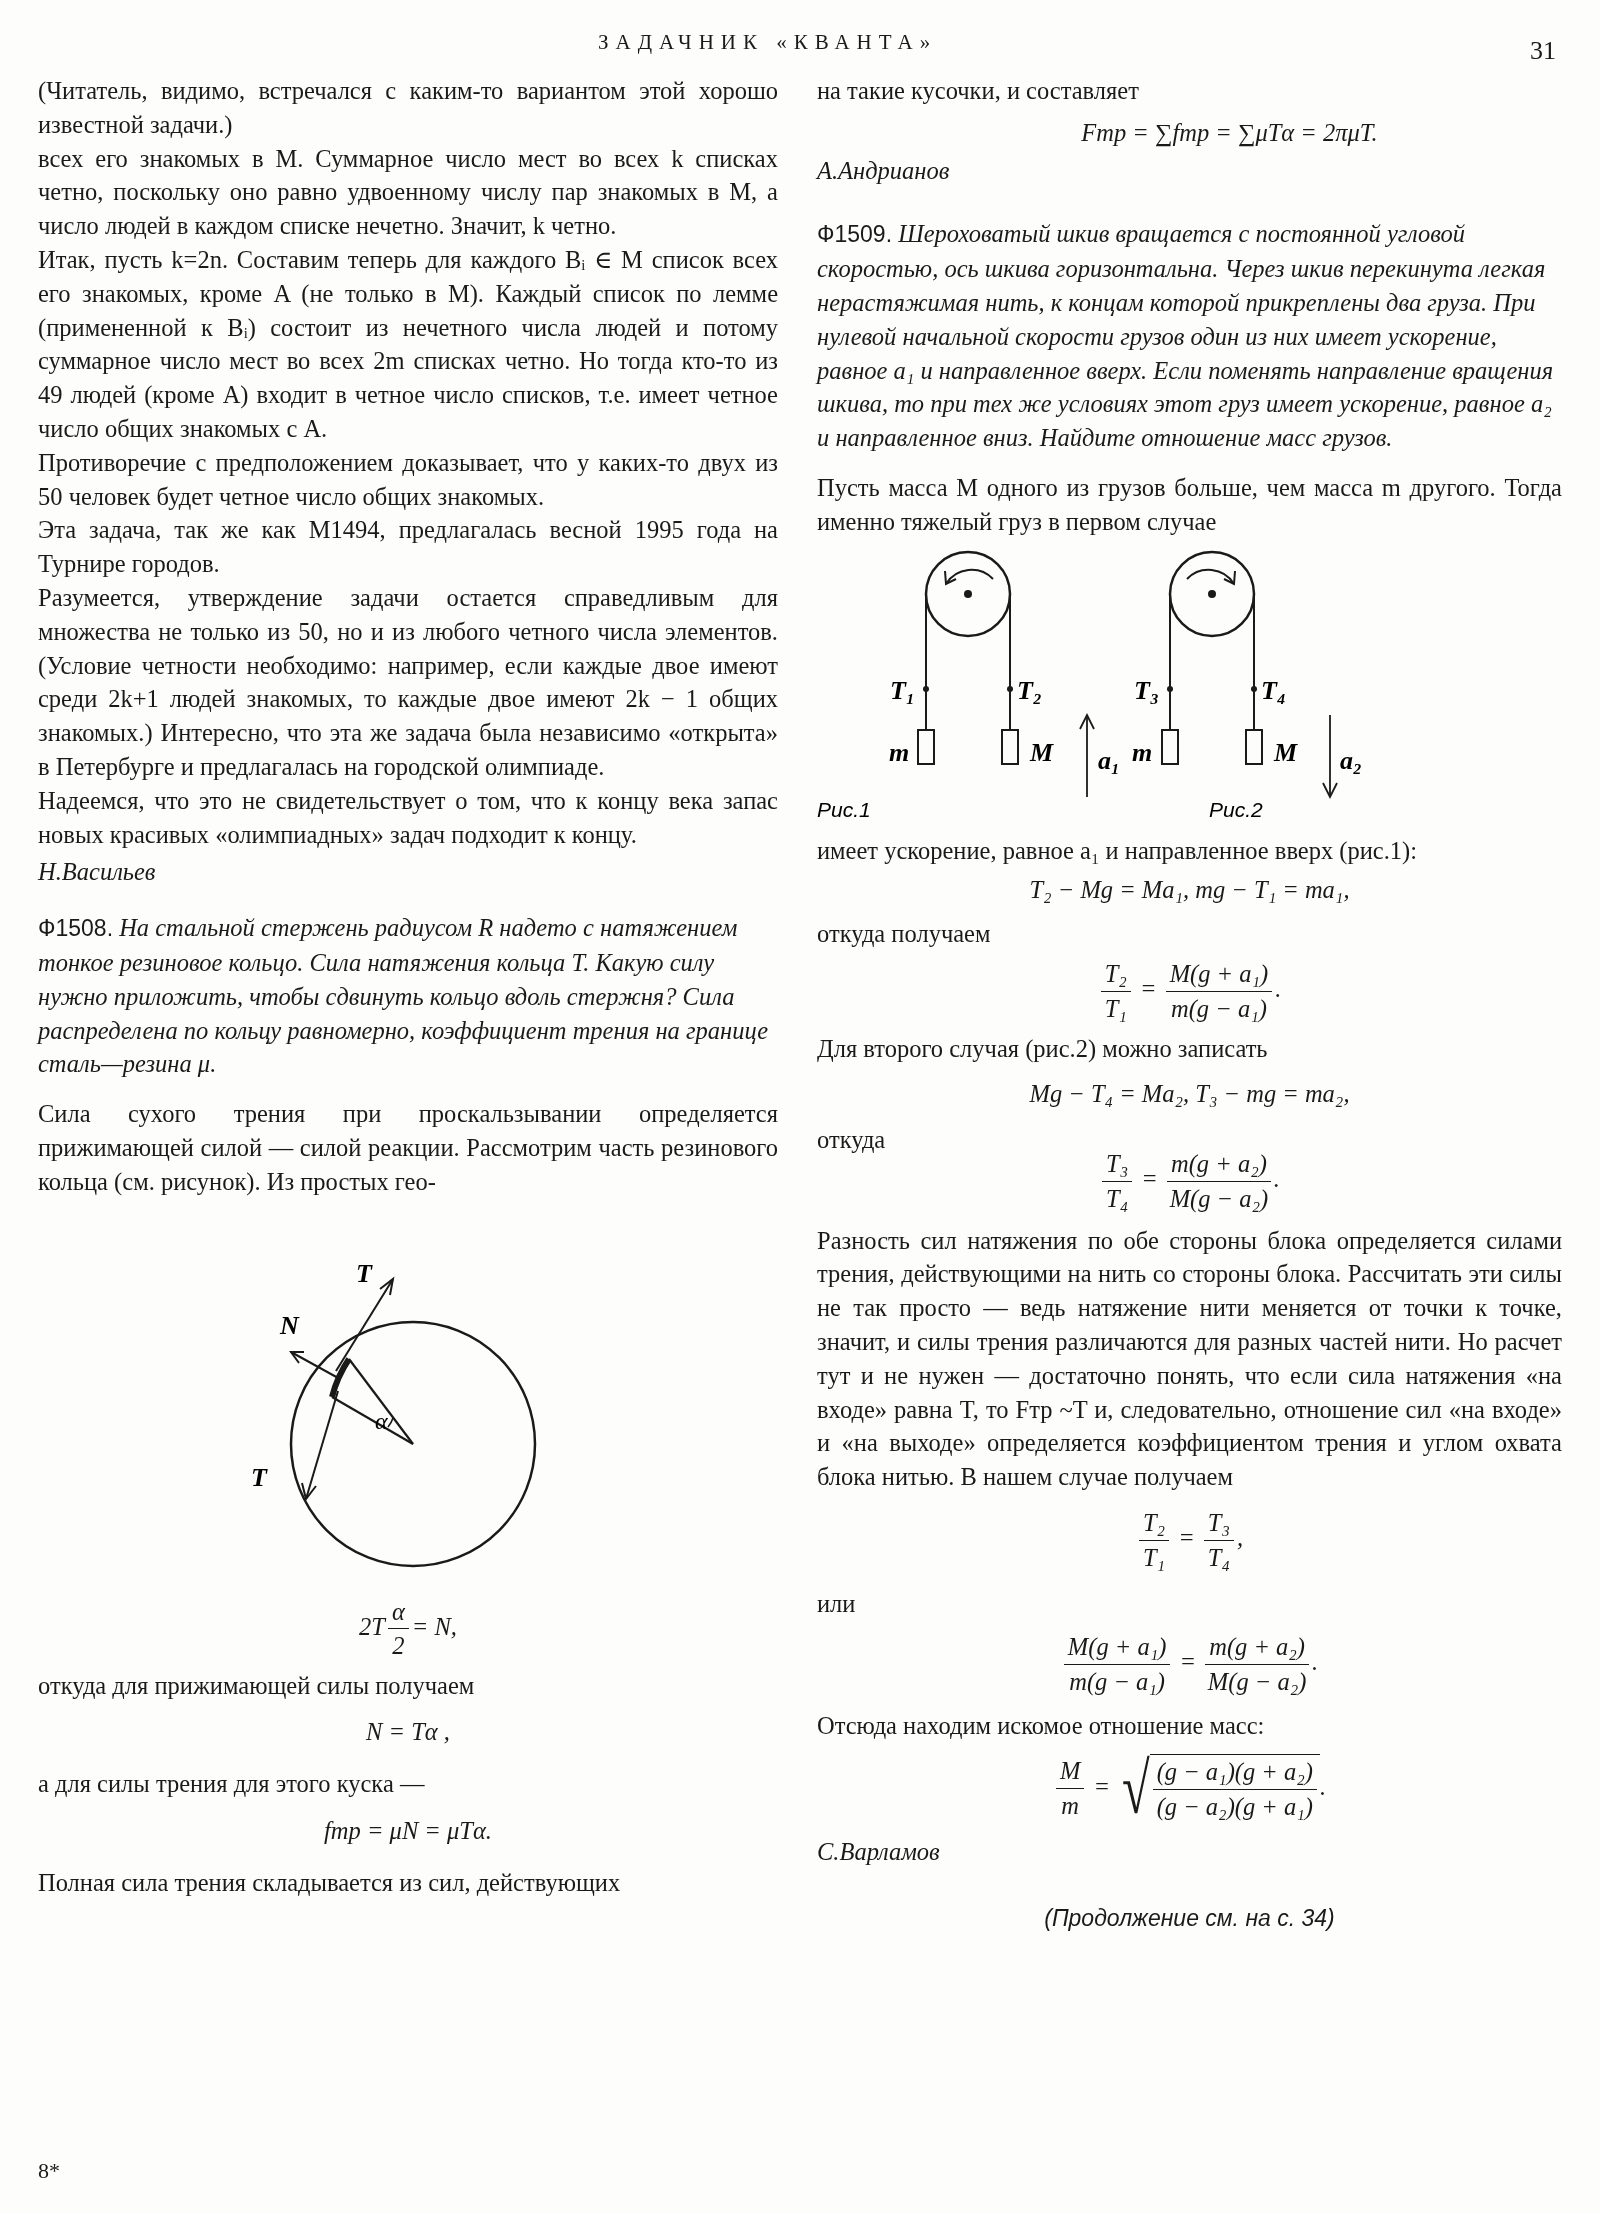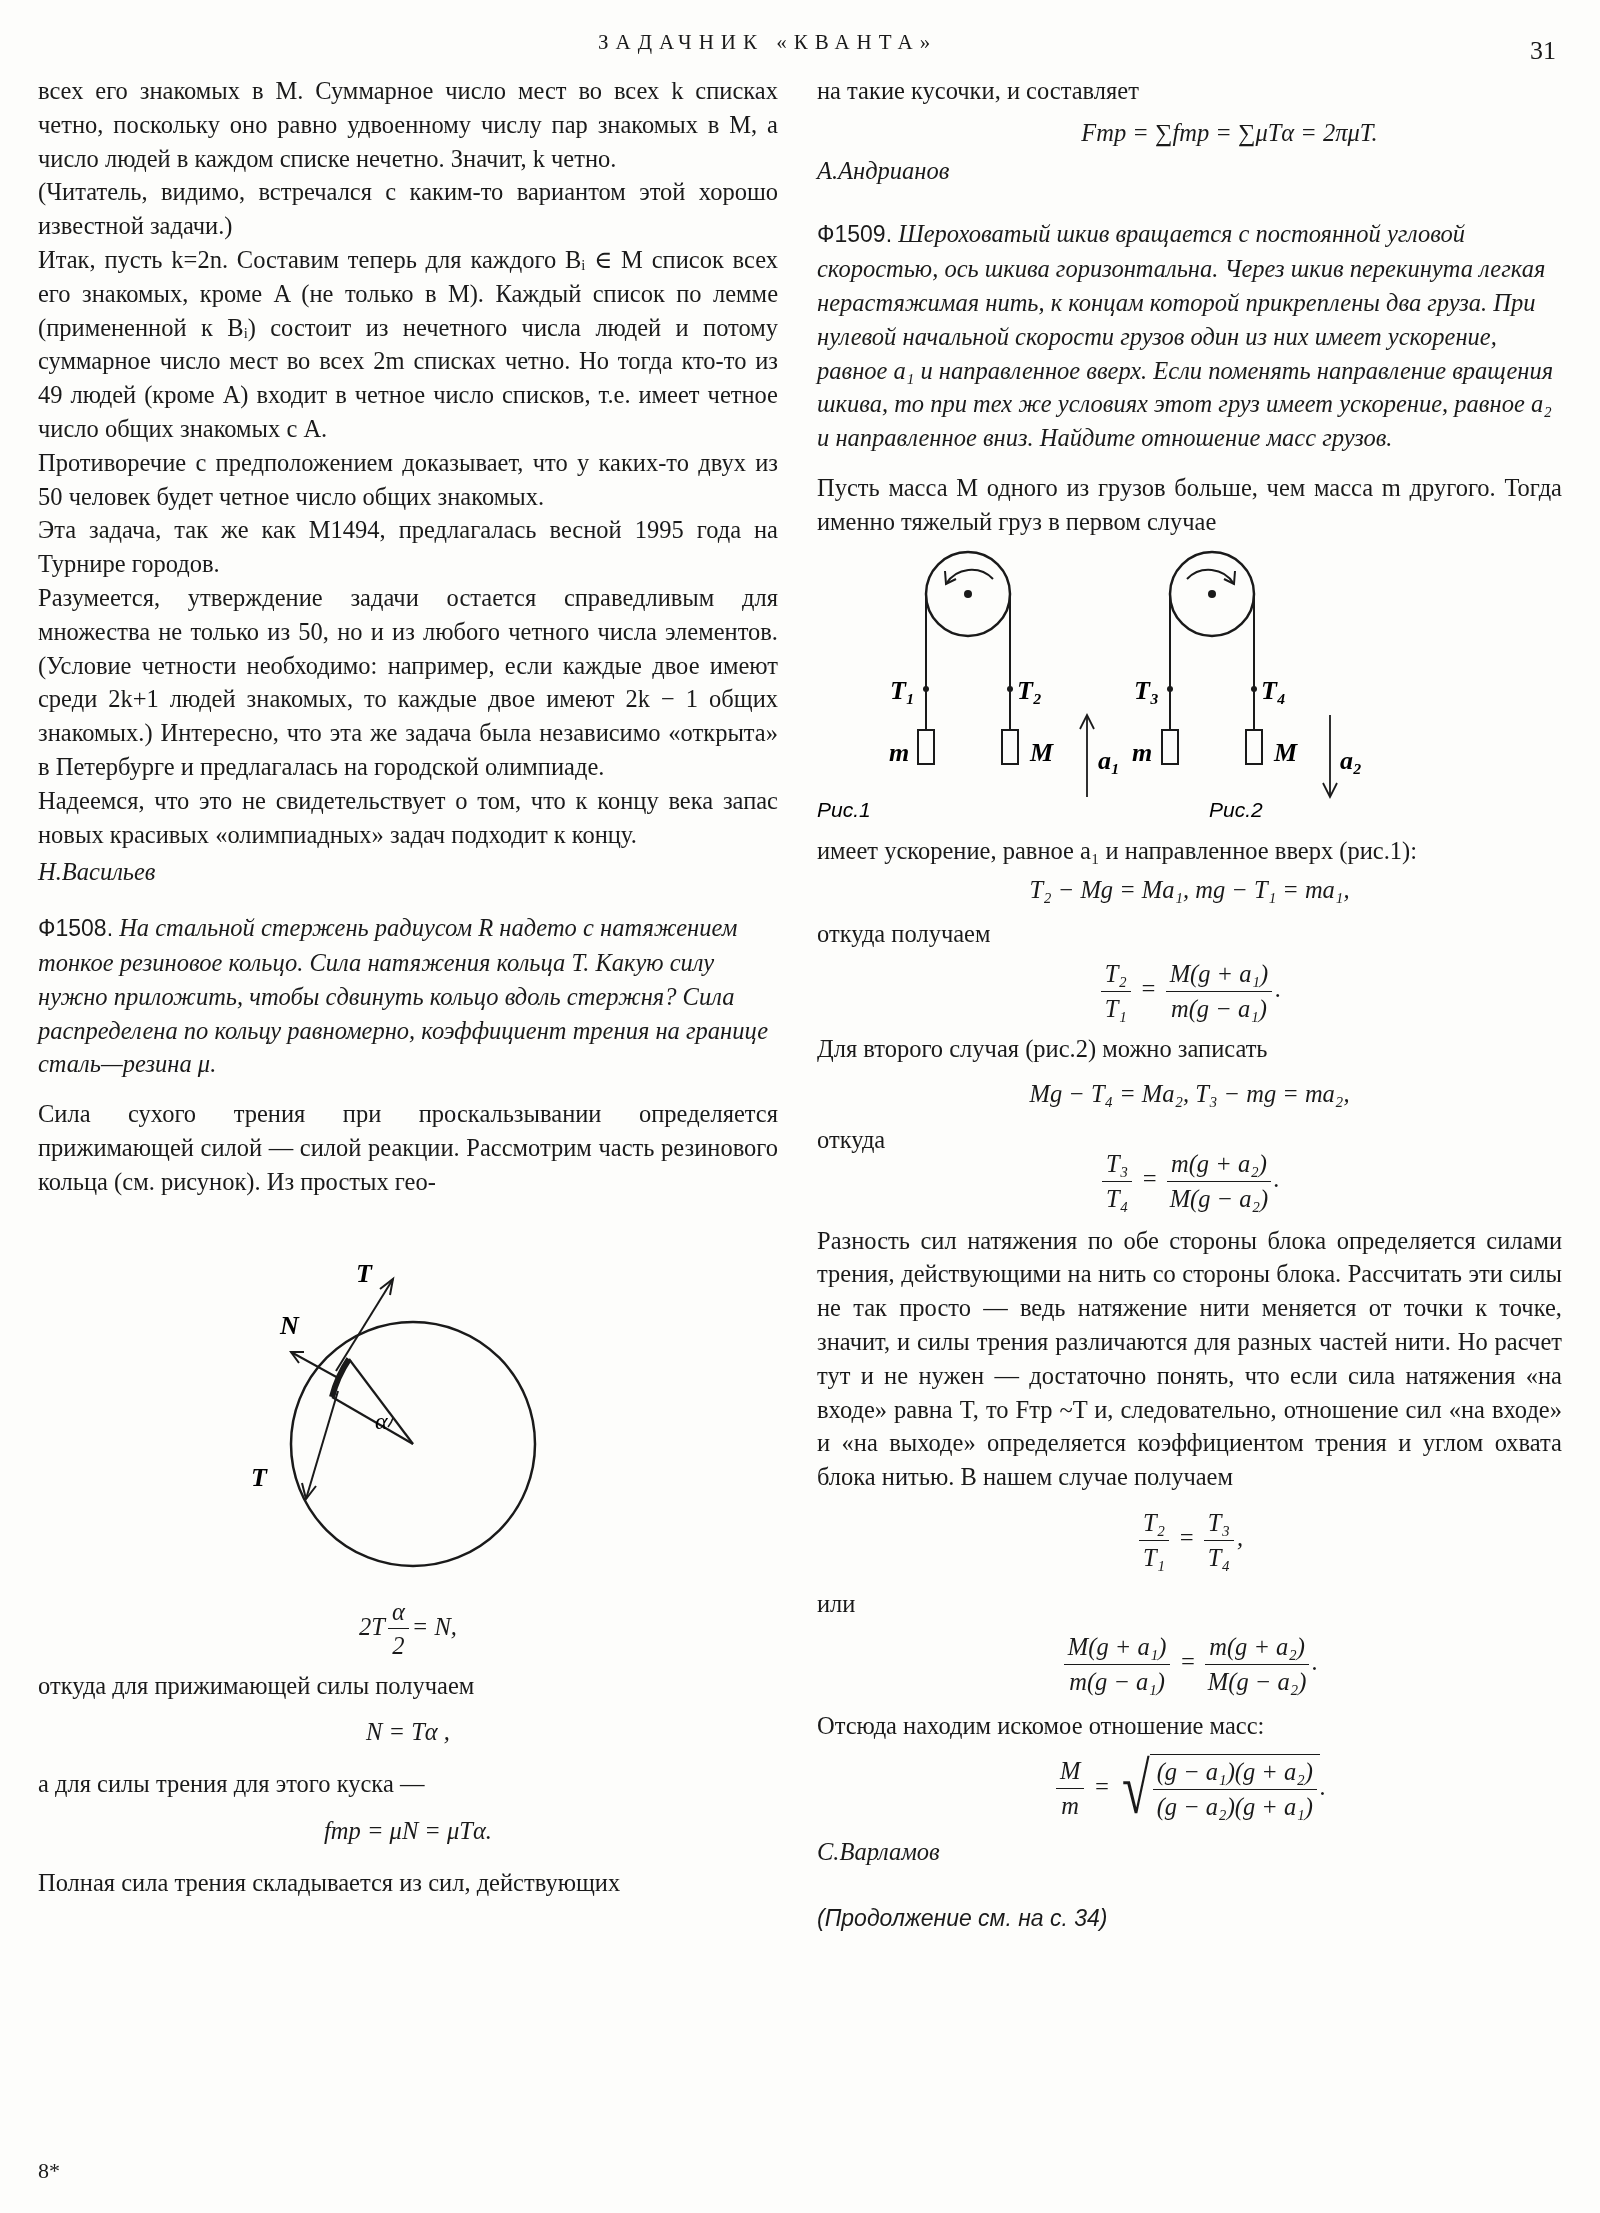--- a/index.html
+++ b/index.html
@@ -24,22 +24,22 @@
   .foot { position:absolute; left:38px; top:2158px; font-size:22px; }
   svg text { font-family:"Liberation Serif","DejaVu Serif",serif; font-style:italic; }
 </style>
 </head>
 <body>
 
 <div class="hdr">ЗАДАЧНИК «КВАНТА»</div>
 <div class="pno">31</div>
 
 <div class="col colL">
+  <p class="p">(Читатель, видимо, встречался с каким-то вариантом этой хорошо известной задачи.)</p>
   <p class="p">всех его знакомых в M. Суммарное число мест во всех k списках четно, поскольку оно равно удвоенному числу пар знакомых в M, а число людей в каждом списке нечетно. Значит, k четно.</p>
-  <p class="p">(Читатель, видимо, встречался с каким-то вариантом этой хорошо известной задачи.)</p>
   <p class="p">Итак, пусть k=2n. Составим теперь для каждого Bᵢ ∈ M список всех его знакомых, кроме A (не только в M). Каждый список по лемме (примененной к Bᵢ) состоит из нечетного числа людей и потому суммарное число мест во всех 2m списках четно. Но тогда кто-то из 49 людей (кроме A) входит в четное число списков, т.е. имеет четное число общих знакомых с A.</p>
   <p class="p">Противоречие с предположением доказывает, что у каких-то двух из 50 человек будет четное число общих знакомых.</p>
   <p class="p">Эта задача, так же как М1494, предлагалась весной 1995 года на Турнире городов.</p>
   <p class="p">Разумеется, утверждение задачи остается справедливым для множества не только из 50, но и из любого четного числа элементов. (Условие четности необходимо: например, если каждые двое имеют среди 2k+1 людей знакомых, то каждые двое имеют 2k − 1 общих знакомых.) Интересно, что эта же задача была независимо «открыта» в Петербурге и предлагалась на городской олимпиаде.</p>
   <p class="p">Надеемся, что это не свидетельствует о том, что к концу века запас новых красивых «олимпиадных» задач подходит к концу.</p>
   <div class="sig">Н.Васильев</div>
   <p class="prob" style="margin-top:22px">
     <span class="num">Ф1508.</span>
     <span>На стальной стержень радиусом R надето с натяжением тонкое резиновое кольцо. Сила натяжения кольца T. Какую силу нужно приложить, чтобы сдвинуть кольцо вдоль стержня? Сила распределена по кольцу равномерно, коэффициент трения на границе сталь—резина μ.</span>
   </p>
@@ -194,16 +194,16 @@
       </span> =
     <span class="sqrt">
         <span class="rad">√</span>
         <span class="body"><span class="frac">
             <span>(g − a₁)(g + a₂)</span>
             <span>(g − a₂)(g + a₁)</span>
           </span></span>
       </span>.
   </div>
   <div class="sig" style="margin-top:8px">С.Варламов</div>
-  <div style="text-align:left;margin-top:34px;font-family:'Liberation Sans',sans-serif;font-style:italic;font-size:23px;">(Продолжение см. на с. 34)</div>
+  <div style="text-align:center;margin-top:34px;font-family:'Liberation Sans',sans-serif;font-style:italic;font-size:23px;">(Продолжение см. на с. 34)</div>
 </div>
 
 <div class="foot">8*</div>
 
 </body></html>

